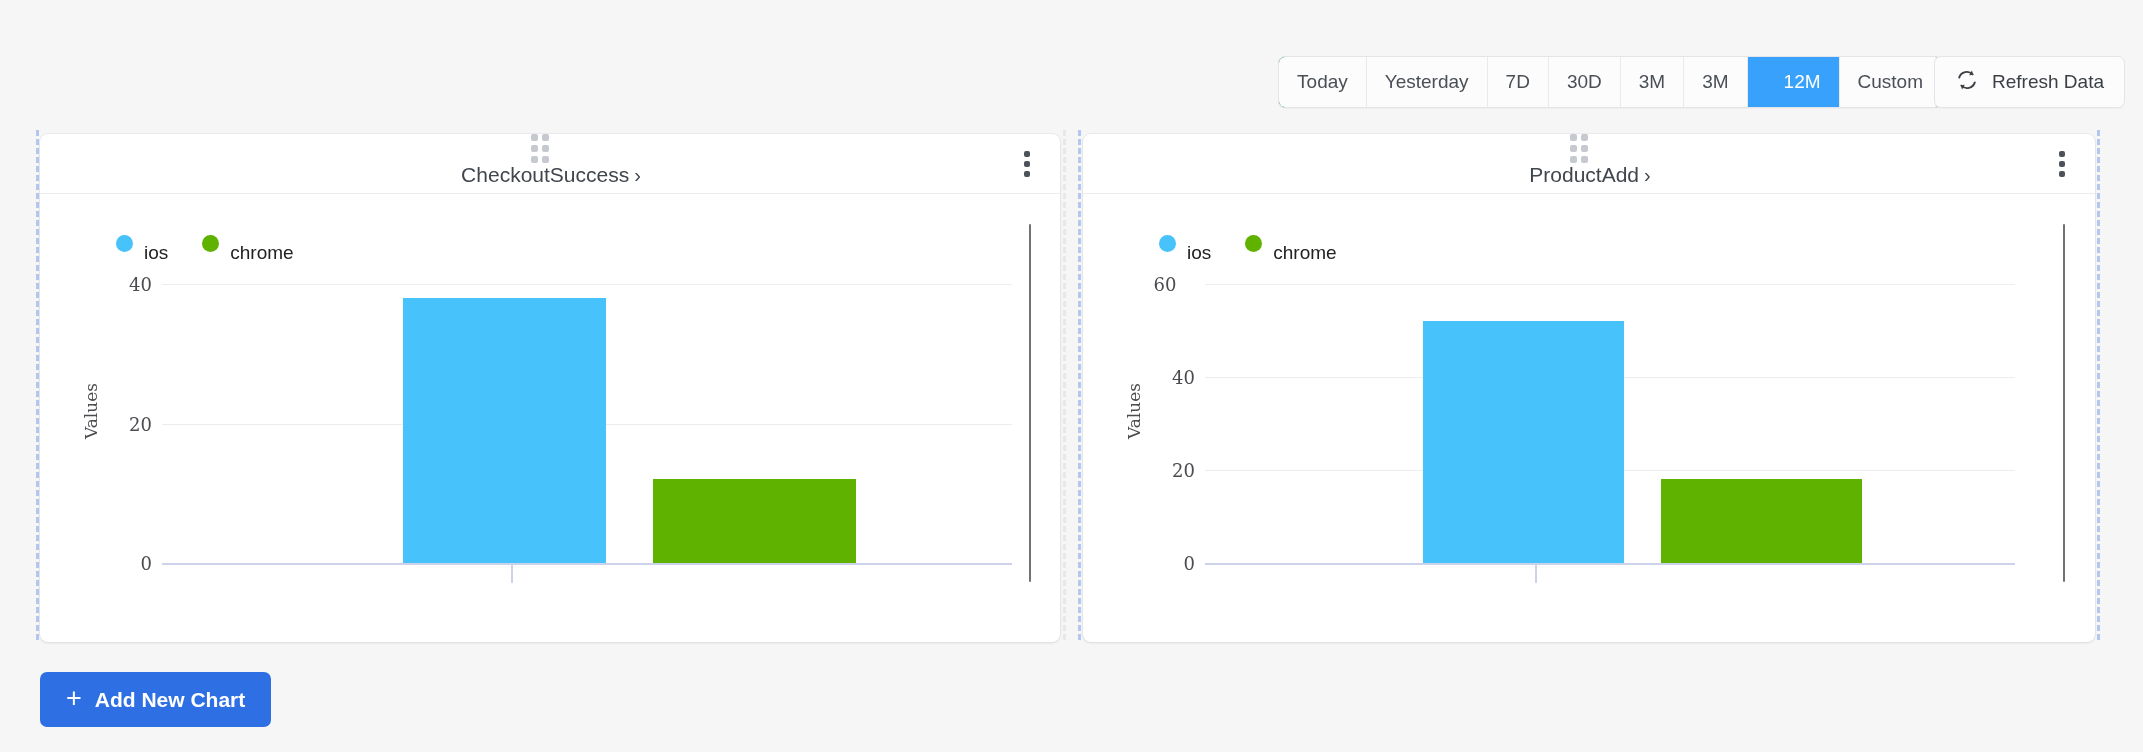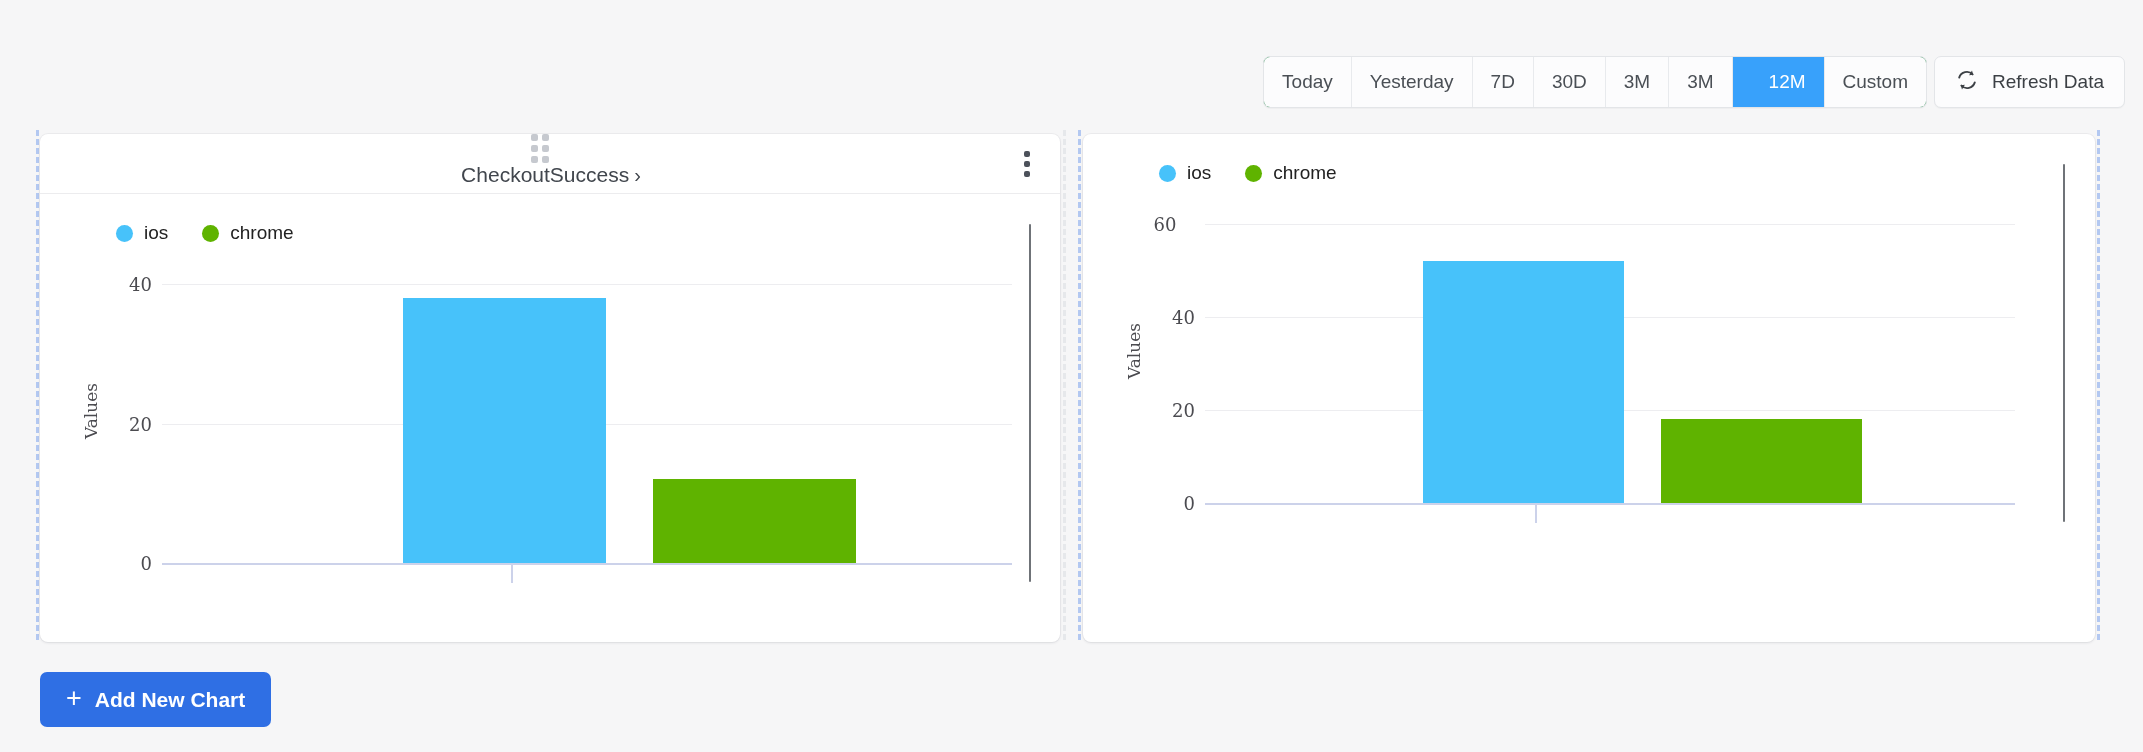--- a/index.html
+++ b/index.html
@@ -30,21 +30,21 @@
     white-space: nowrap;
   }
   .dash-name {
     font-size: 27px; font-weight: 700; color: #2f6fe4; letter-spacing: -0.2px;
     white-space: nowrap; cursor: pointer;
   }
   .edit-icon { display: flex; align-items: center; cursor: pointer; }
 
   
   .range-wrap {
-    position: absolute; right: 216px; top: 56px;
+    position: absolute; right: 201px; top: 56px;
     display: flex; align-items: stretch;
     border: 1px solid #e3e5e8; border-radius: 7px; overflow: hidden;
     background: #15803d; height: 52px;
     box-shadow: 0 1px 1px rgba(16,24,40,.03);
   }
   .range-btn {
     display: flex; align-items: center; justify-content: center;
     padding: 0 18px; font-size: 19px; color: #4a4f55;
     border-right: 1px solid #e8eaed; background: #fcfcfd;
     cursor: pointer; white-space: nowrap;
@@ -96,21 +96,21 @@
   .kebab i { width: 6px; height: 6px; border-radius: 2px; background: #4c515a; display: block; }
 
   
   .chart-body { position: relative; height: 448px; }
   .legend {
     position: absolute; left: 76px; top: 28px;
     display: flex; align-items: center; gap: 34px;
   }
   .legend-item { display: flex; align-items: center; gap: 11px; cursor: pointer; }
   .legend-dot { width: 17px; height: 17px; border-radius: 50%; display: block; }
-  .legend-label { font-size: 19px; color: #222; }
+  .legend-label { font-size: 19px; color: #222; margin-top: 20px; }
 
   .plot { position: absolute; left: 0; top: 0; width: 100%; height: 100%; }
   .ylabel {
     position: absolute; font-family: "DejaVu Serif", serif; font-size: 17px; color: #4b4b50;
     transform: rotate(-90deg); transform-origin: center center; white-space: nowrap;
   }
   .ytick {
     position: absolute; font-family: "DejaVu Serif", serif; font-size: 18px; color: #4b4b50;
     text-align: right; white-space: nowrap;
   }
@@ -215,20 +215,38 @@
 
       <div class="bar" style="left:363px; width:203px; height:265px; bottom:79px; background:#47c2fa;"></div>
       <div class="bar" style="left:613px; width:203px; height:84px;  bottom:79px; background:#5fb300;"></div>
 
       <div class="scroll-rail" style="right:29px; top:30px; height:358px;"></div>
     </div>
   </div>
 </div>
 
 <div class="card" style="left:1083px; width:1012px;">
+  <div class="card-head">
+    <span class="drag-handle">
+      <i></i>
+        <i></i>
+        <i></i>
+        <i></i>
+        <i></i>
+        <i></i>
+    </span>
+    <span class="card-title">
+      <span>ProductAdd</span><span class="chev">›</span>
+    </span>
+    <span class="kebab">
+        <i></i>
+        <i></i>
+        <i></i>
+      </span>
+  </div>
 
   <div class="chart-body">
     <div class="legend">
       <span class="legend-item">
         <span class="legend-dot" style="background:#47c2fa"></span>
         <span class="legend-label">ios</span>
       </span>
       <span class="legend-item">
         <span class="legend-dot" style="background:#5fb300"></span>
         <span class="legend-label">chrome</span>

